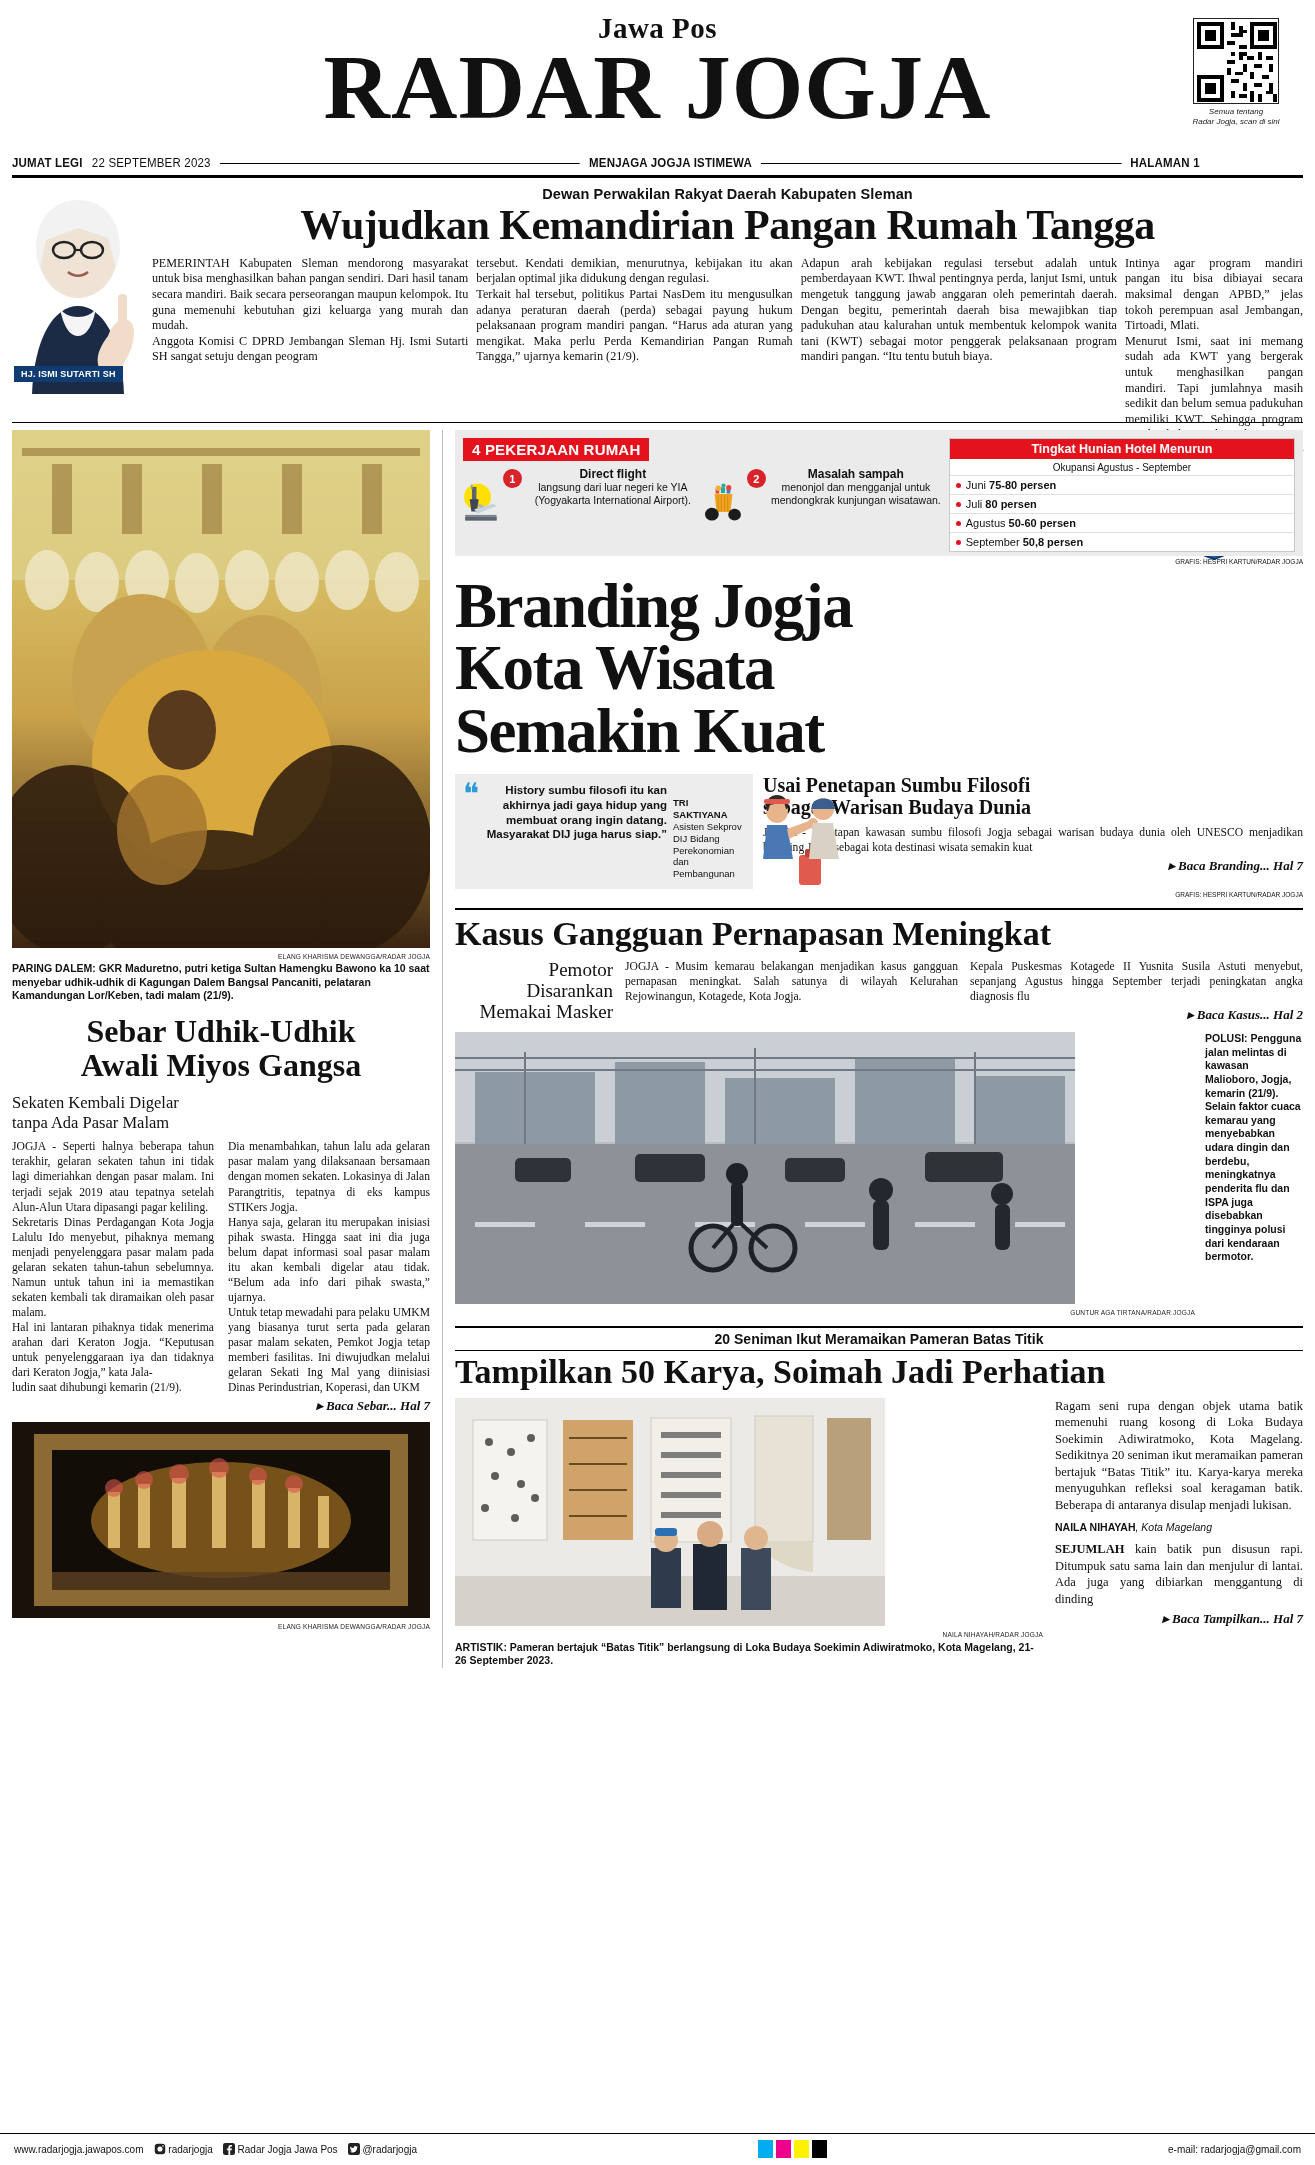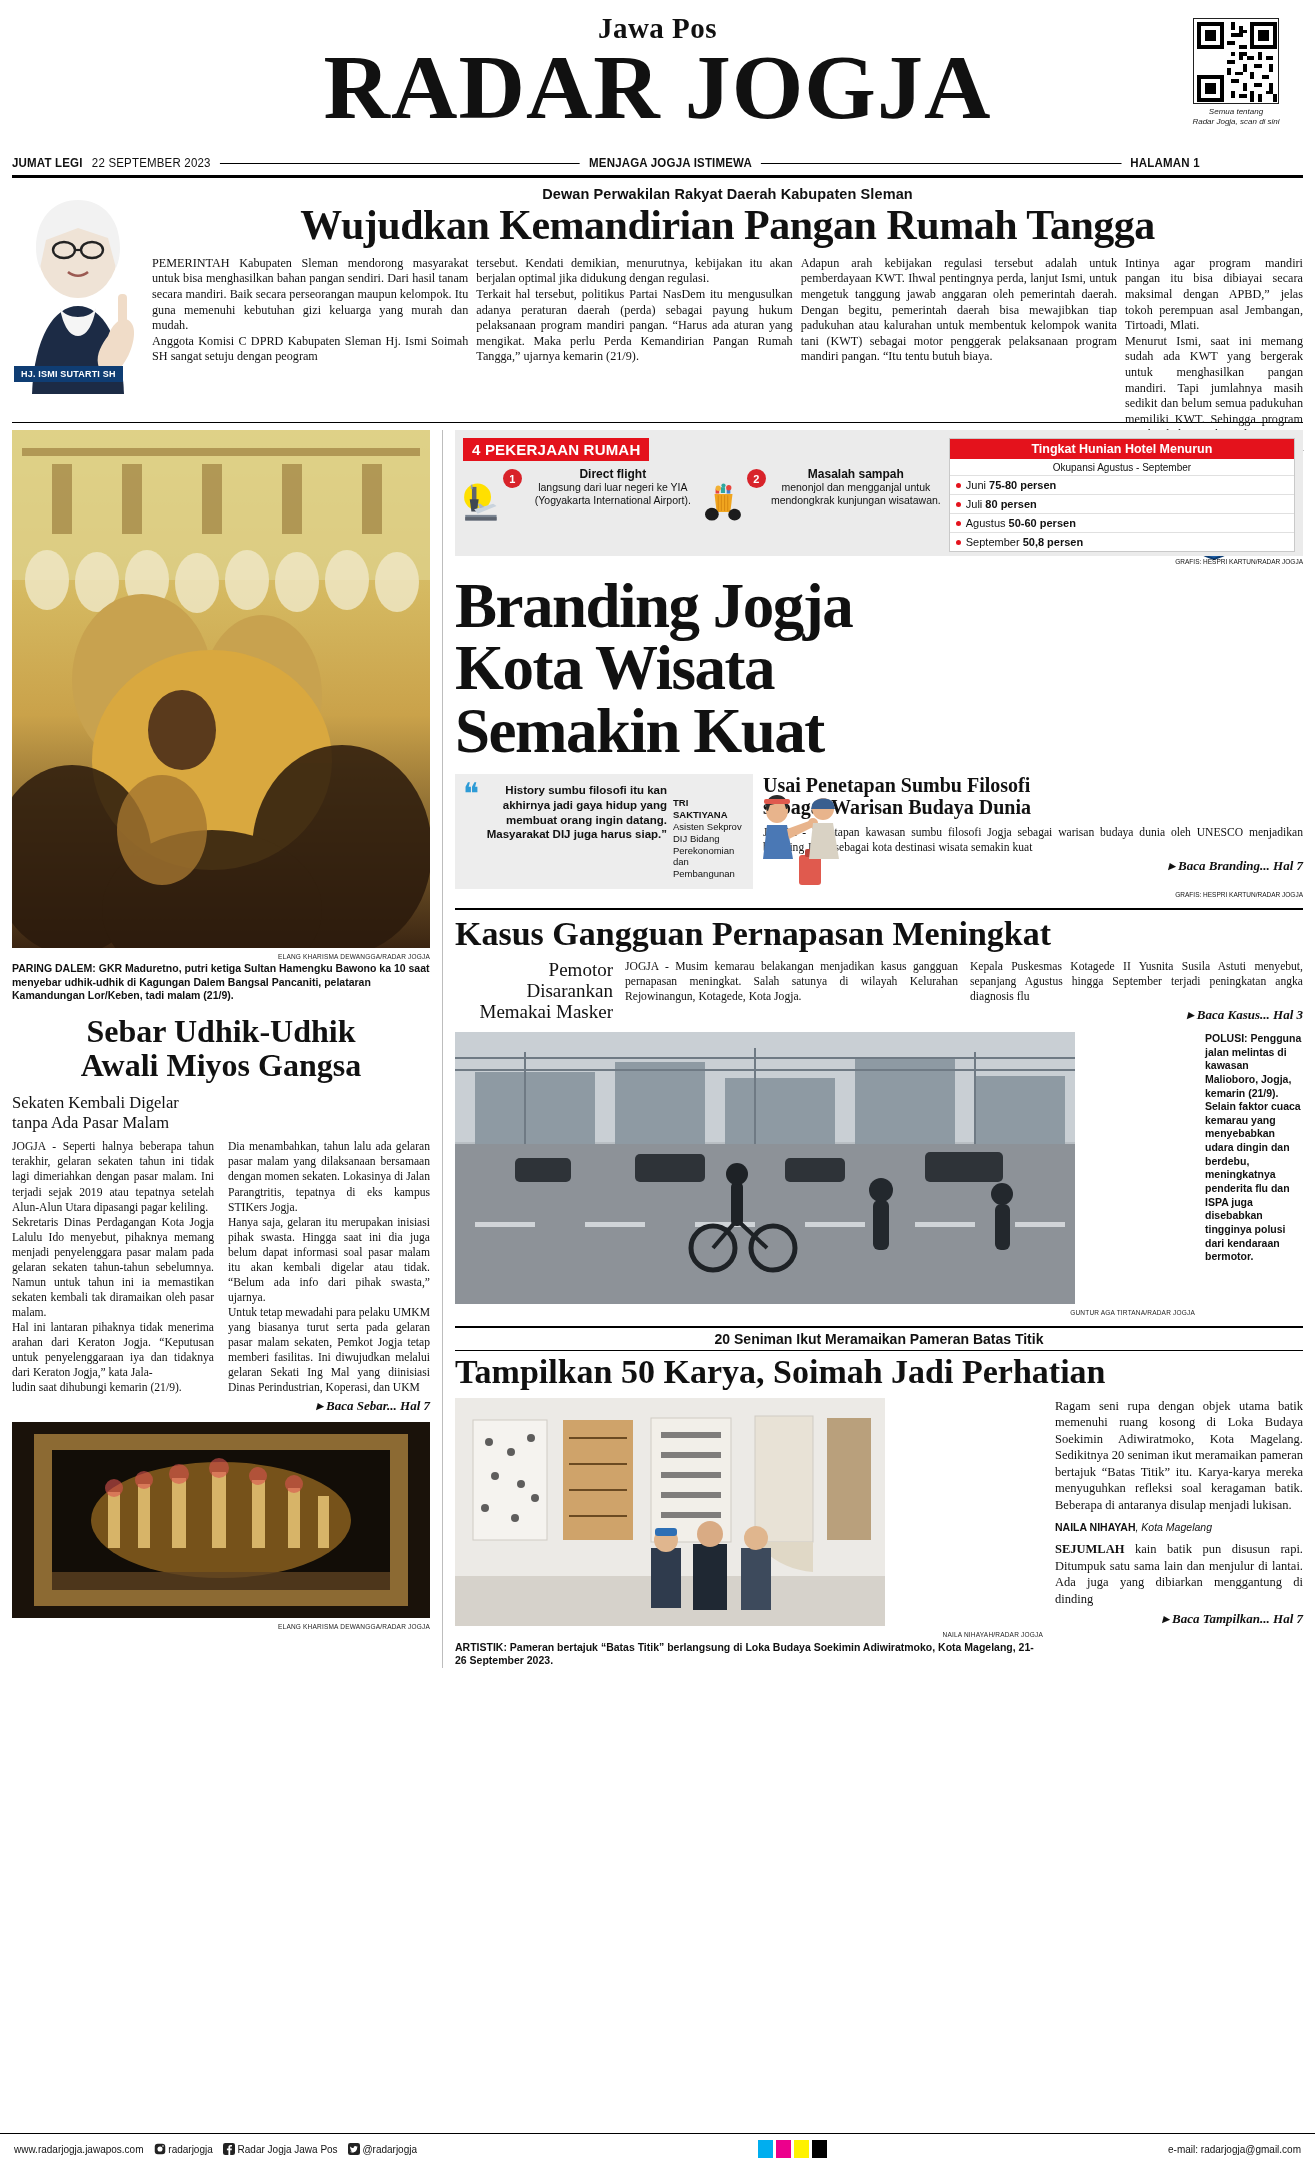--- a/index.html
+++ b/index.html
@@ -266,21 +266,21 @@
         <div class="namebar">HJ. ISMI SUTARTI SH</div>
       </div>
     </div>
 
     <div class="lead-body">
       <div class="kicker">Dewan Perwakilan Rakyat Daerah Kabupaten Sleman</div>
       <div class="lead-head">Wujudkan Kemandirian Pangan Rumah Tangga</div>
       <div class="lead-cols">
         <div class="col">
           <p>PEMERINTAH Kabupaten Sleman mendorong masyarakat untuk bisa menghasilkan bahan pangan sendiri. Dari hasil tanam secara mandiri. Baik secara perseorangan maupun kelompok. Itu guna memenuhi kebutuhan gizi keluarga yang murah dan mudah.</p>
-          <p>Anggota Komisi C DPRD Kabupaten Sleman Hj. Ismi Soimah SH sangat setuju dengan peogram</p>
+          <p>Anggota Komisi C DPRD Jembangan Sleman Hj. Ismi Sutarti SH sangat setuju dengan peogram</p>
         </div>
         <div class="col">
           <p>tersebut. Kendati demikian, menurutnya, kebijakan itu akan berjalan optimal jika didukung dengan regulasi.</p>
           <p>Terkait hal tersebut, politikus Partai NasDem itu mengusulkan adanya peraturan daerah (perda) sebagai payung hukum pelaksanaan program mandiri pangan. “Harus ada aturan yang mengikat. Maka perlu Perda Kemandirian Pangan Rumah Tangga,” ujarnya kemarin (21/9).</p>
         </div>
         <div class="col">
           <p>Adapun arah kebijakan regulasi tersebut adalah untuk pemberdayaan KWT. Ihwal pentingnya perda, lanjut Ismi, untuk mengetuk tanggung jawab anggaran oleh pemerintah daerah. Dengan begitu, pemerintah daerah bisa mewajibkan tiap padukuhan atau kalurahan untuk membentuk kelompok wanita tani (KWT) sebagai motor penggerak pelaksanaan program mandiri pangan. “Itu tentu butuh biaya.</p>
         </div>
         <div class="col c4">
           <p>Intinya agar program mandiri pangan itu bisa dibiayai secara maksimal dengan APBD,” jelas tokoh perempuan asal Jembangan, Tirtoadi, Mlati.</p>
@@ -528,21 +528,21 @@
       <div class="kasus-head">Kasus Gangguan Pernapasan Meningkat</div>
       <div class="kasus-row">
         <div class="kasus-lead">
           <div>Pemotor</div>
           <div>Disarankan</div>
           <div>Memakai Masker</div>
         </div>
         <div class="kasus-c">JOGJA - Musim kemarau belakangan menjadikan kasus gangguan pernapasan meningkat. Salah satunya di wilayah Kelurahan Rejowinangun, Kotagede, Kota Jogja.</div>
         <div class="kasus-c">
           <span>Kepala Puskesmas Kotagede II Yusnita Susila Astuti menyebut, sepanjang Agustus hingga September terjadi peningkatan angka diagnosis flu</span>
-          <div class="jump">Baca Kasus... Hal 3</div>
+          <div class="jump">Baca Kasus... Hal 2</div>
         </div>
       </div>
 
       <div style="display:flex; gap:10px; margin-top:8px;">
         <div style="flex:1">
           <div class="photo">
             <svg width="620" height="272" viewBox="0 0 620 272" preserveAspectRatio="none">
               <rect width="620" height="272" fill="#b9bfc4"></rect>
               <rect y="0" width="620" height="110" fill="#c9cfd4"></rect>
               <g fill="#8e9aa3">

